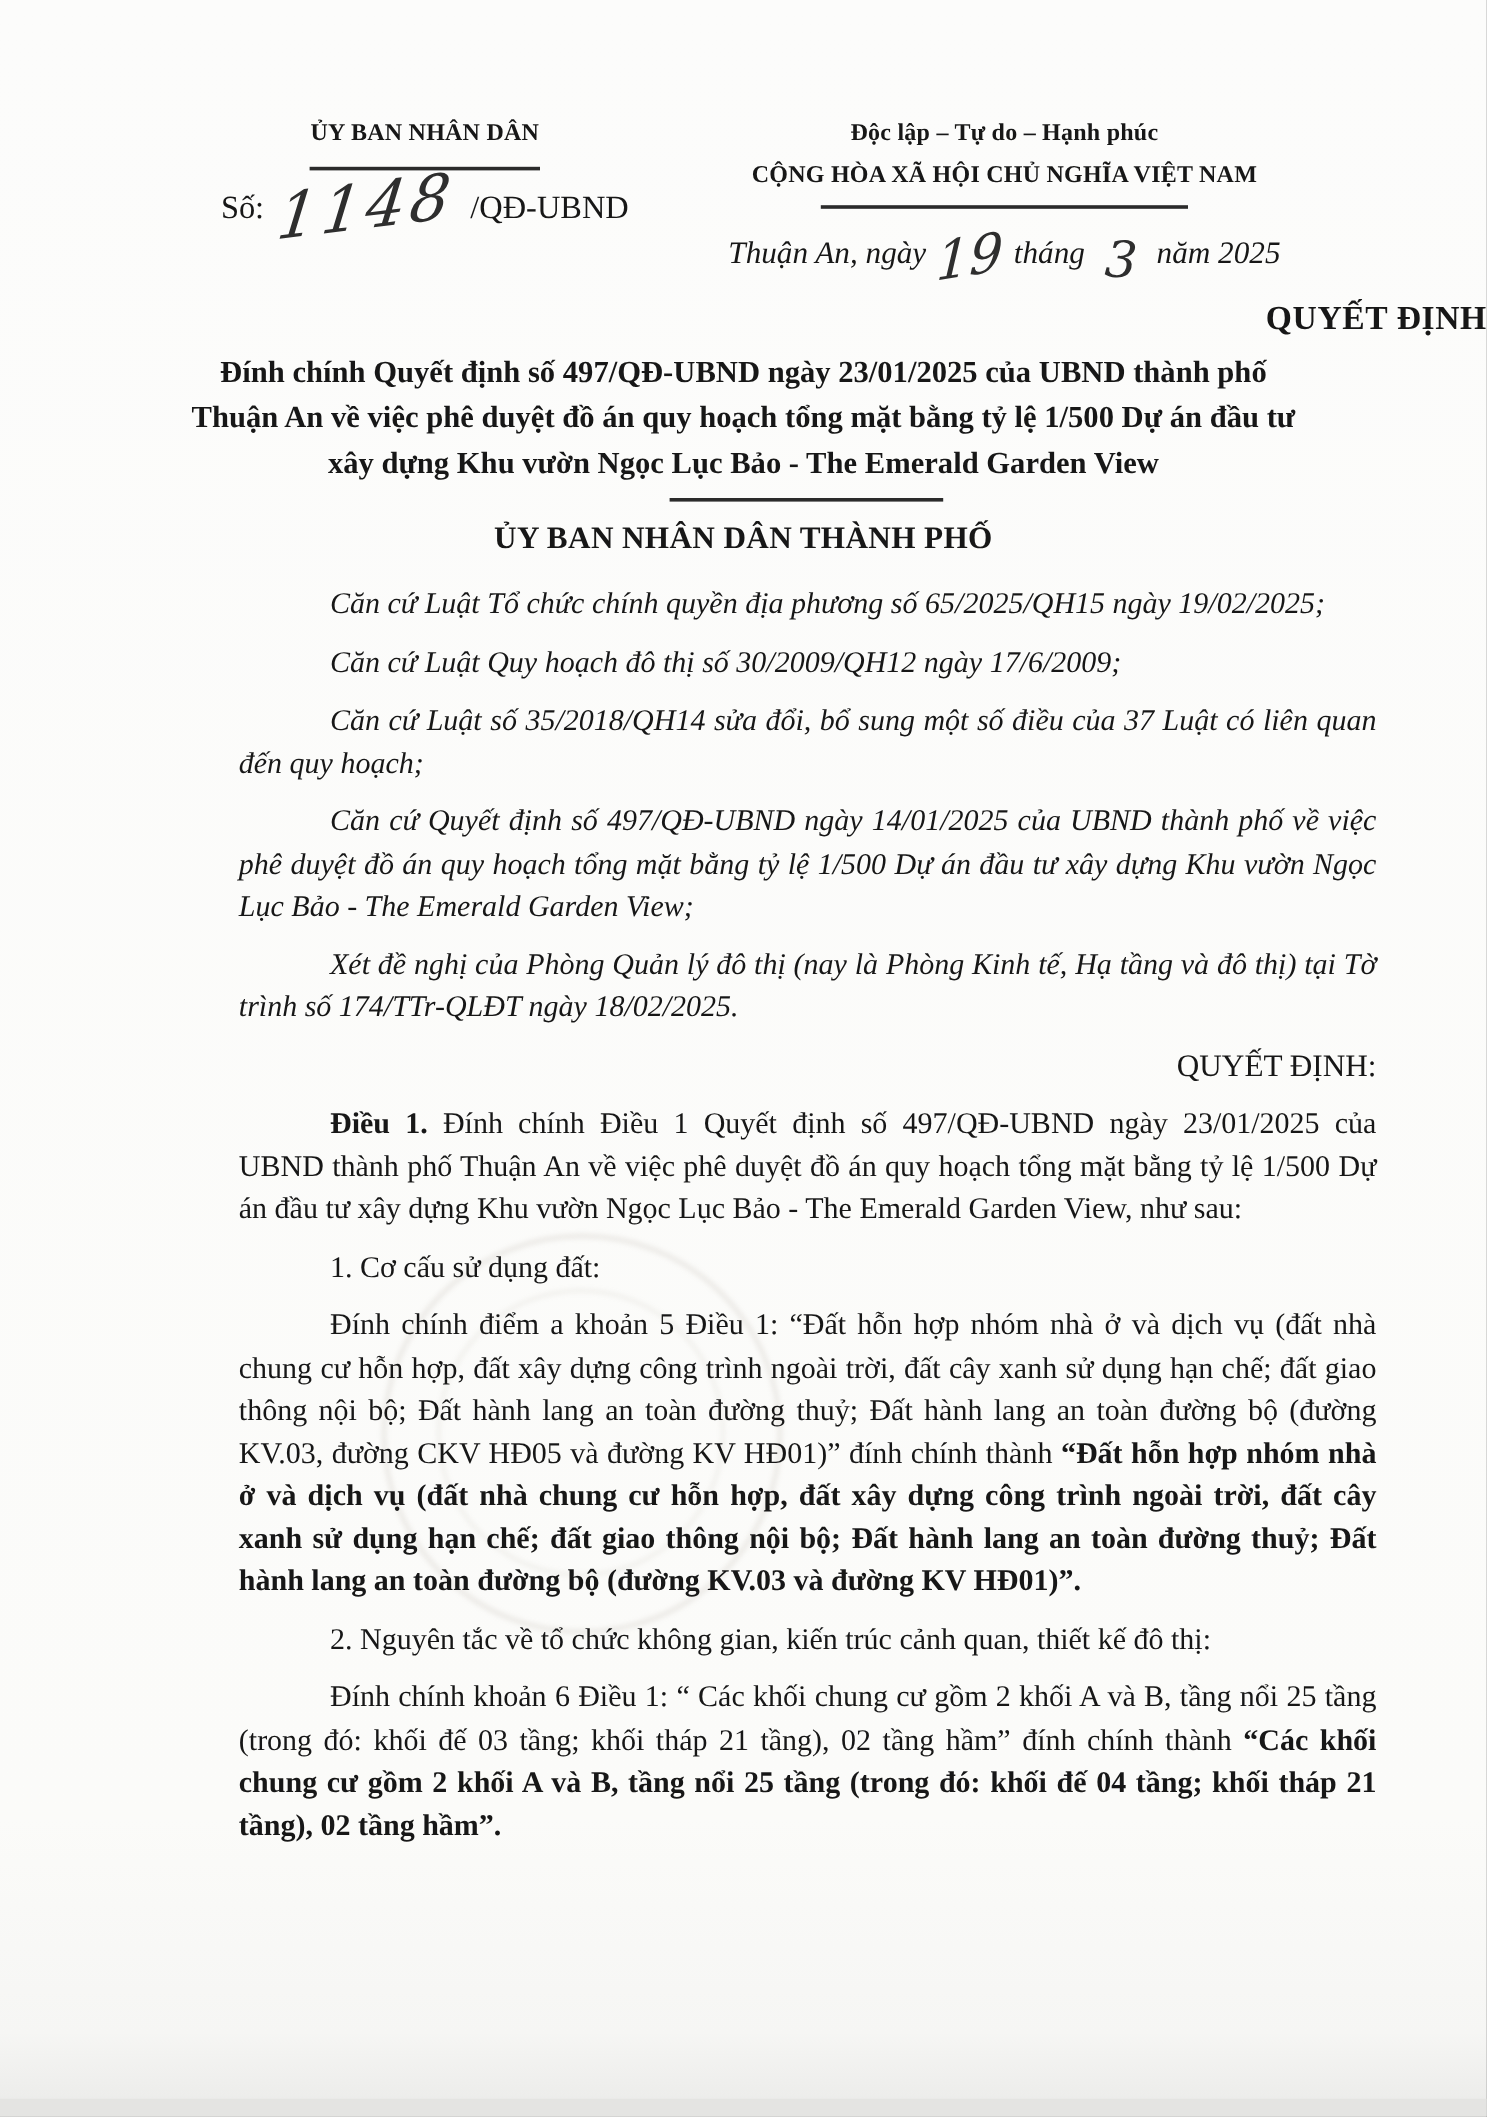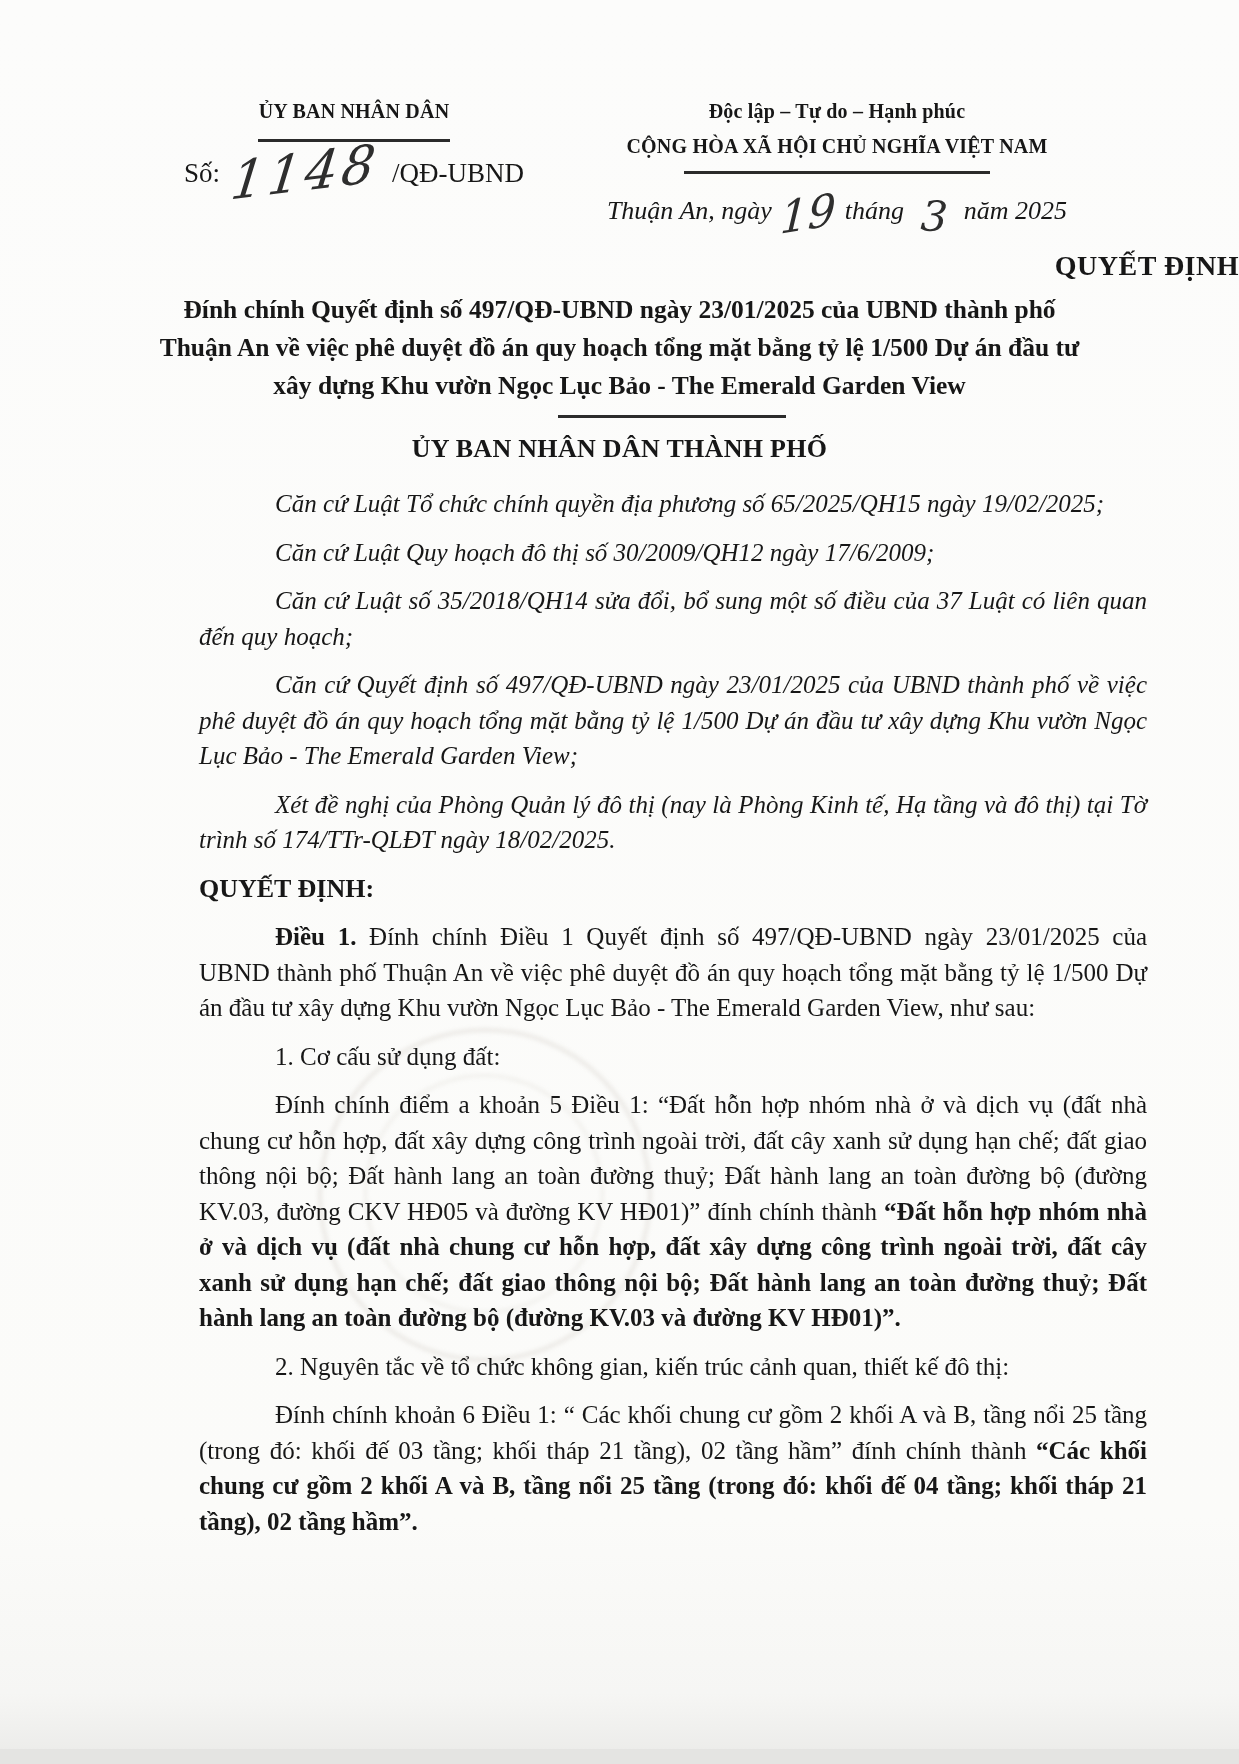--- a/index.html
+++ b/index.html
@@ -33,21 +33,21 @@
   
   .title-block{position:absolute;top:250px;left:0;width:100%;text-align:center;}
   .title-heading{font-size:28px;font-weight:bold;letter-spacing:.5px;text-align:right;}
   .title-subject{max-width:940px;margin:9px auto 0;font-size:25.5px;font-weight:bold;line-height:38px;}
   .title-rule{width:228px;height:3px;background:#2b2b2b;margin:10px auto 0;transform:translateX(52px);}
   .authority-heading{margin-top:16px;font-size:26px;font-weight:bold;letter-spacing:.3px;}
   
   .body-text{position:absolute;top:486px;left:167px;width:948px;font-size:25px;line-height:35.5px;text-align:justify;margin-left:32px;}
   .body-text p{margin:0 0 13px;text-indent:76px;}
   .preamble{font-style:italic;}
-  .decision-heading{text-align:left;font-weight:bold;font-size:26px;margin:20px 0 22px;text-indent:0 !important;}
+  .decision-heading{text-align:right;font-weight:normal;font-size:26px;margin:20px 0 22px;text-indent:0 !important;}
   .b{font-weight:bold;}
   
   .stamp-ghost{position:absolute;left:318px;top:1028px;width:326px;height:326px;border-radius:50%;
     border:4px solid rgba(150,135,118,0.15);filter:blur(2px);pointer-events:none;}
   .stamp-ghost-inner{position:absolute;left:364px;top:1074px;width:234px;height:234px;border-radius:50%;
     border:3px solid rgba(150,135,118,0.11);filter:blur(2px);pointer-events:none;}
   
   .scan-edge{position:absolute;left:0;bottom:0;width:100%;height:15px;background:#e4e4e2;}
 </style>
 </head>
@@ -86,21 +86,21 @@
     <div class="authority-heading">ỦY BAN NHÂN DÂN THÀNH PHỐ</div>
   </section>
 
   <div class="stamp-ghost"></div>
   <div class="stamp-ghost-inner"></div>
 
   <main class="body-text">
     <p class="preamble">Căn cứ Luật Tổ chức chính quyền địa phương số 65/2025/QH15 ngày 19/02/2025;</p>
     <p class="preamble">Căn cứ Luật Quy hoạch đô thị số 30/2009/QH12 ngày 17/6/2009;</p>
     <p class="preamble">Căn cứ Luật số 35/2018/QH14 sửa đổi, bổ sung một số điều của 37 Luật có liên quan đến quy hoạch;</p>
-    <p class="preamble">Căn cứ Quyết định số 497/QĐ-UBND ngày 23/01/2025 của UBND thành phố về việc phê duyệt đồ án quy hoạch tổng mặt bằng tỷ lệ 1/500 Dự án đầu tư xây dựng Khu vườn Ngọc Lục Bảo - The Emerald Garden View;</p>
+    <p class="preamble">Căn cứ Quyết định số 497/QĐ-UBND ngày 14/01/2025 của UBND thành phố về việc phê duyệt đồ án quy hoạch tổng mặt bằng tỷ lệ 1/500 Dự án đầu tư xây dựng Khu vườn Ngọc Lục Bảo - The Emerald Garden View;</p>
     <p class="preamble">Xét đề nghị của Phòng Quản lý đô thị (nay là Phòng Kinh tế, Hạ tầng và đô thị) tại Tờ trình số 174/TTr-QLĐT ngày 18/02/2025.</p>
 
     <p class="decision-heading">QUYẾT ĐỊNH:</p>
 
     <p><span class="b">Điều 1.</span><span> Đính chính Điều 1 Quyết định số 497/QĐ-UBND ngày 23/01/2025 của UBND thành phố Thuận An về việc phê duyệt đồ án quy hoạch tổng mặt bằng tỷ lệ 1/500 Dự án đầu tư xây dựng Khu vườn Ngọc Lục Bảo - The Emerald Garden View, như sau:</span></p>
 
     <p>1. Cơ cấu sử dụng đất:</p>
 
     <p><span>Đính chính điểm a khoản 5 Điều 1: “Đất hỗn hợp nhóm nhà ở và dịch vụ (đất nhà chung cư hỗn hợp, đất xây dựng công trình ngoài trời, đất cây xanh sử dụng hạn chế; đất giao thông nội bộ; Đất hành lang an toàn đường thuỷ; Đất hành lang an toàn đường bộ (đường KV.03, đường CKV HĐ05 và đường KV HĐ01)” đính chính thành </span><span class="b">“Đất hỗn hợp nhóm nhà ở và dịch vụ (đất nhà chung cư hỗn hợp, đất xây dựng công trình ngoài trời, đất cây xanh sử dụng hạn chế; đất giao thông nội bộ; Đất hành lang an toàn đường thuỷ; Đất hành lang an toàn đường bộ (đường KV.03 và đường KV HĐ01)”.</span></p>
 

